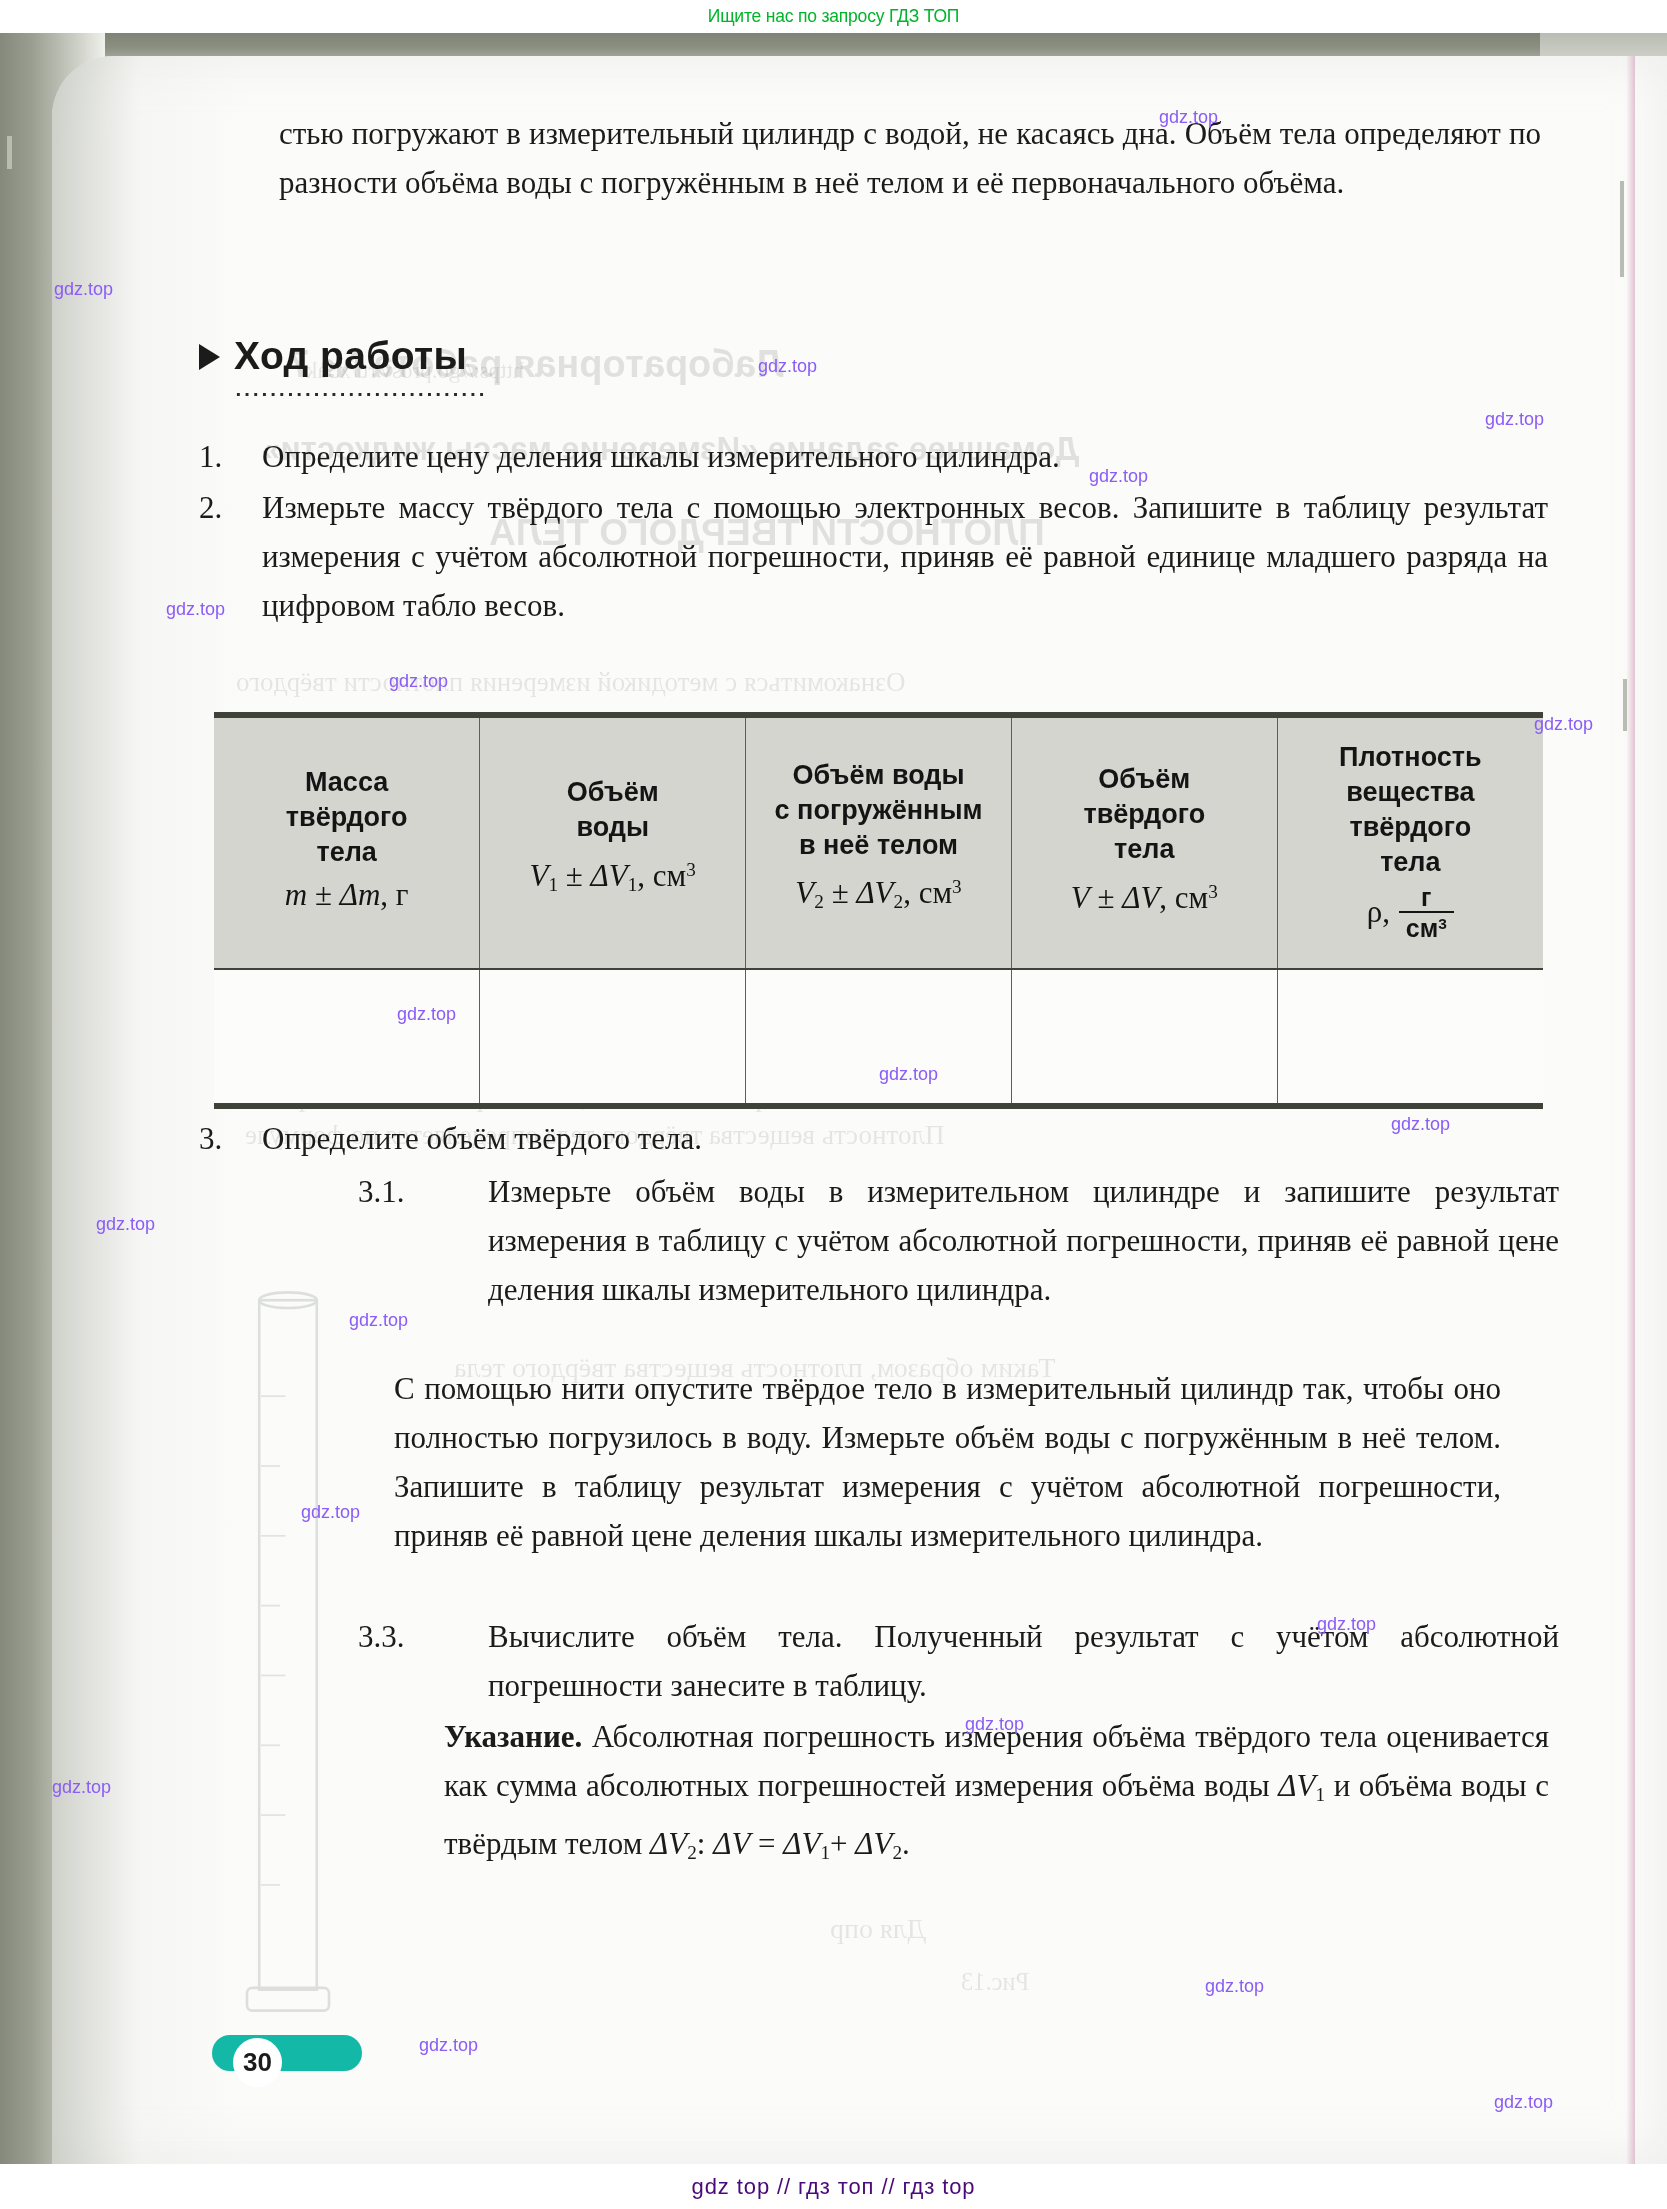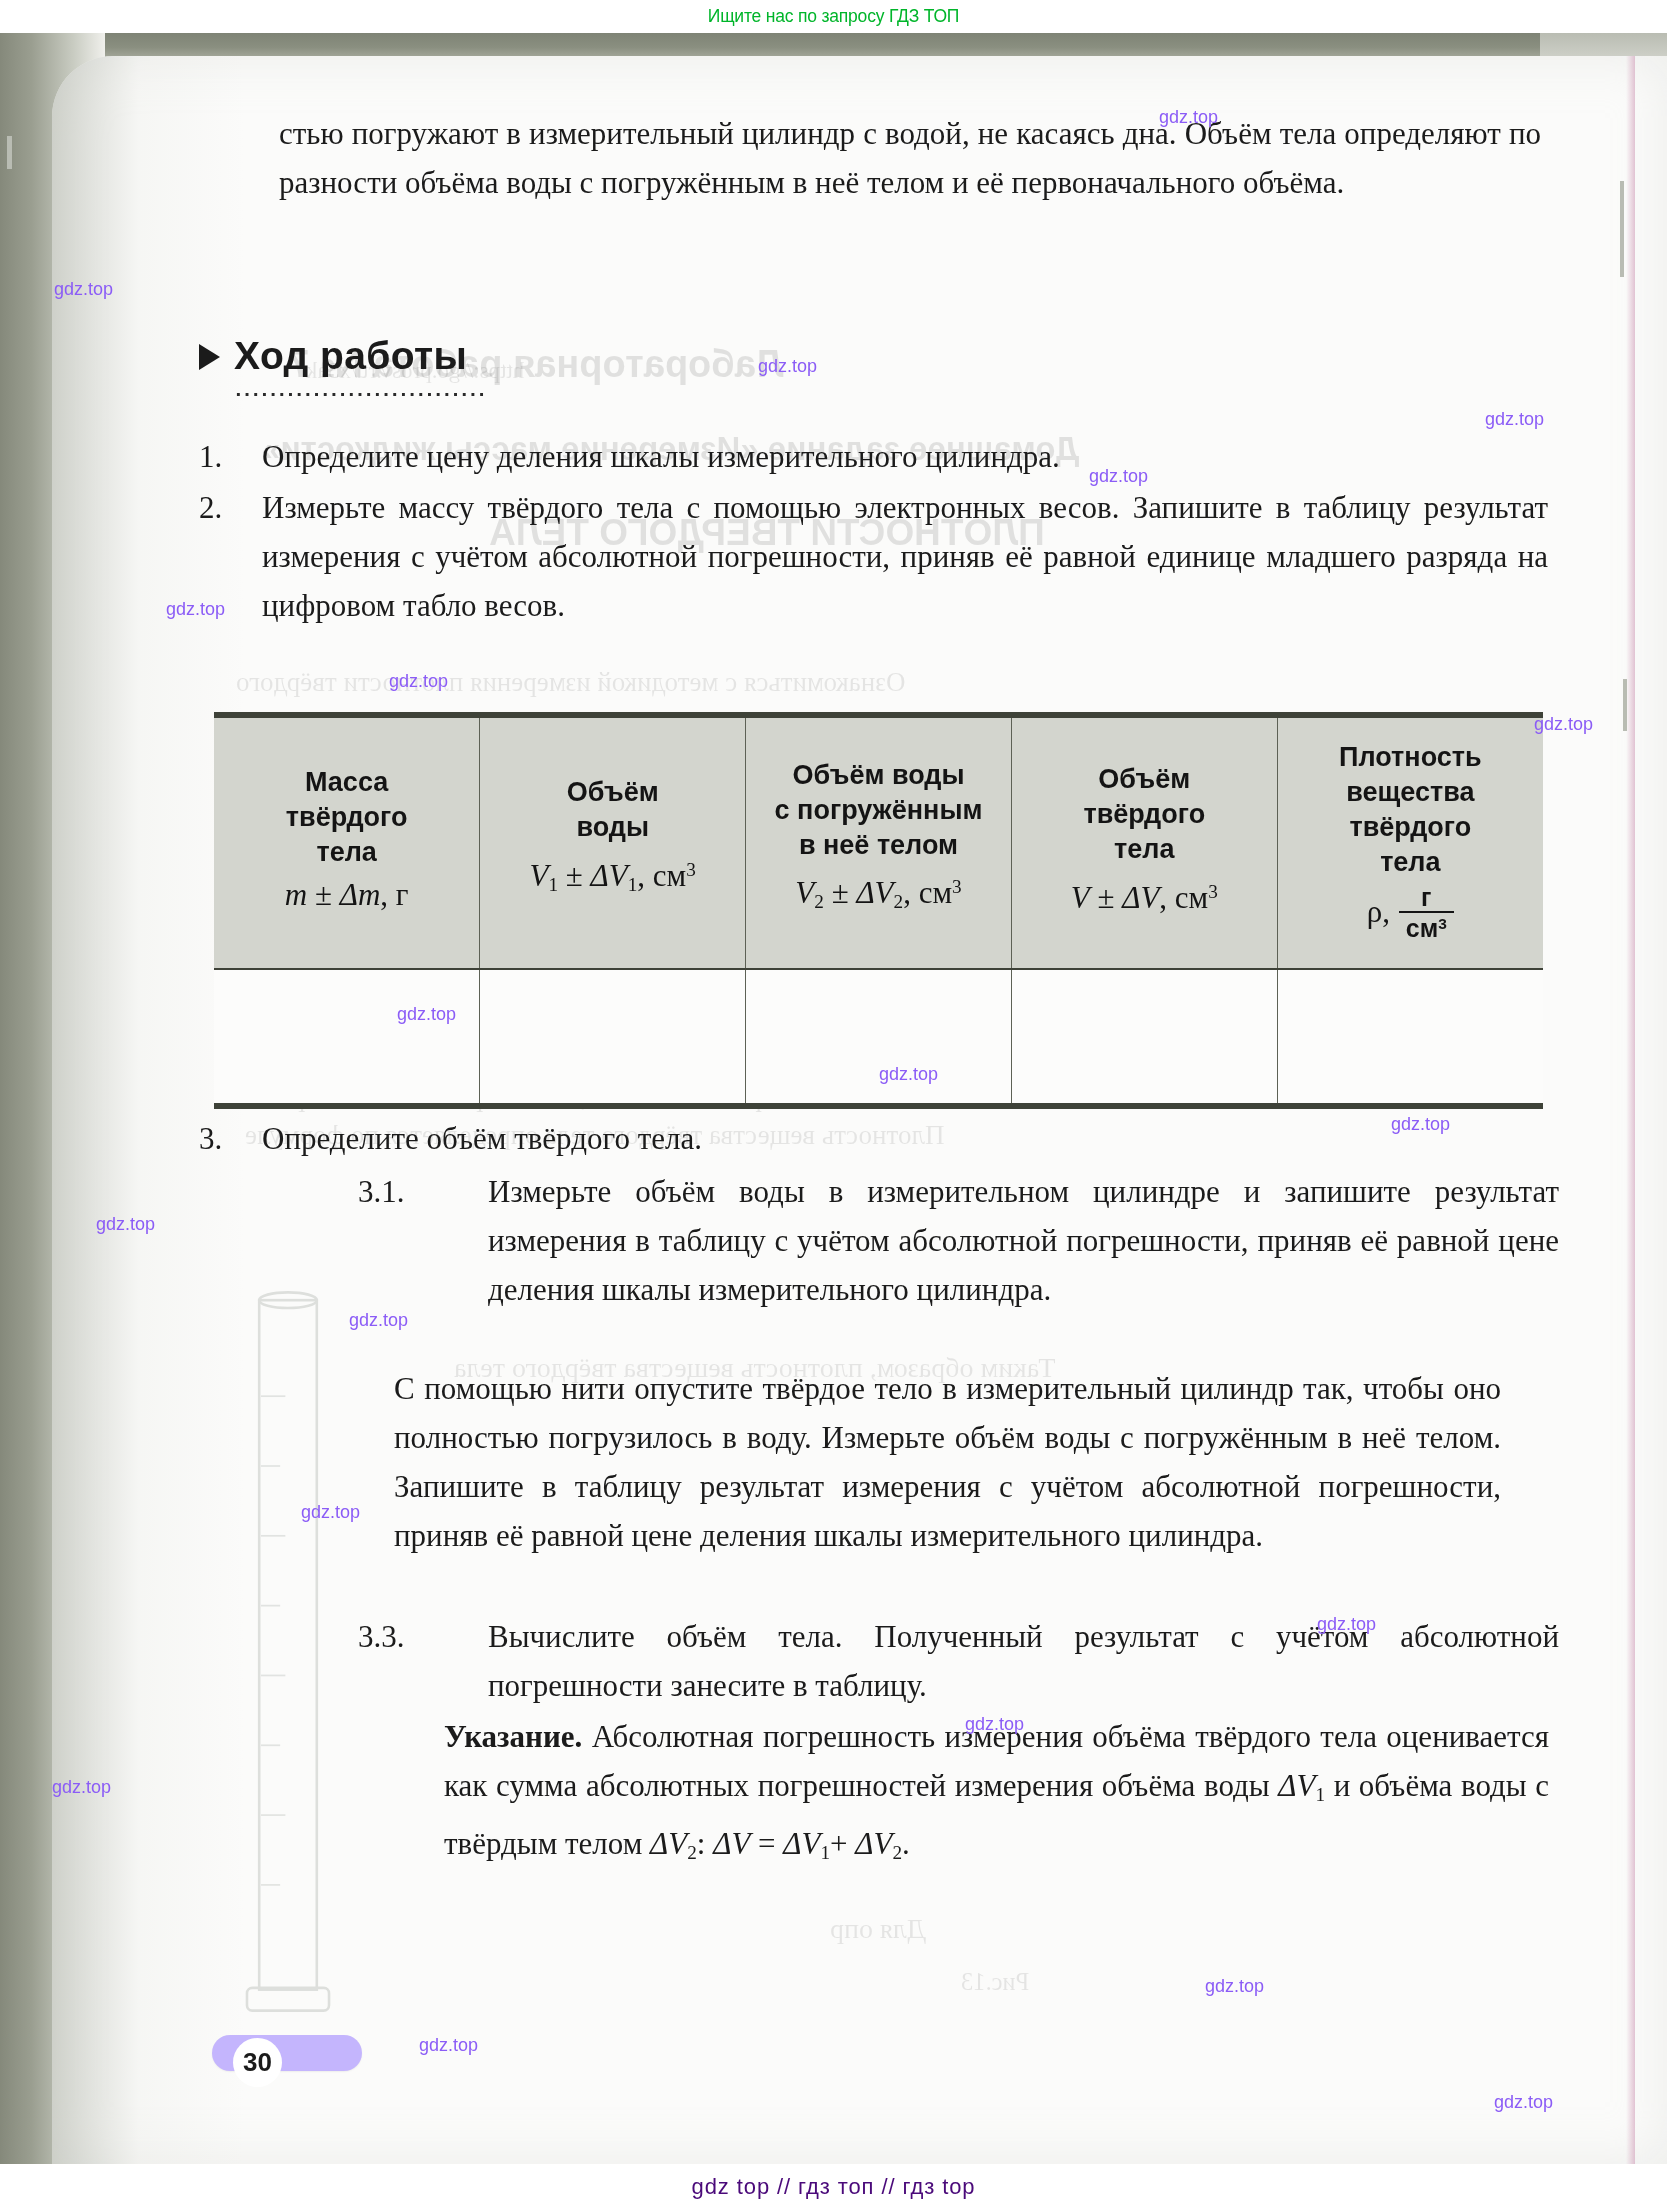--- a/index.html
+++ b/index.html
@@ -309,21 +309,21 @@
   .frac .num { display: block; padding: 0 7px 0.9px 7px; }
   .frac .den { display: block; border-top: 2.6px solid #141414; padding: 1.7px 7px 0 7px; }
 
   
   .page-badge {
     position: absolute;
     left: 212px;
     top: 2035px;
     width: 150px;
     height: 36px;
-    background: #c4b5fd;
+    background: #14b8a6;
     border-radius: 27px;
     box-shadow: 0 0.9px 1.7px rgba(0,0,0,0.06);
   }
   .page-badge .disc {
     position: absolute;
     left: 21px; top: 2.6px;
     width: 49px; height: 49px;
     border-radius: 50%;
     background: #ffffff;
     display: flex;

